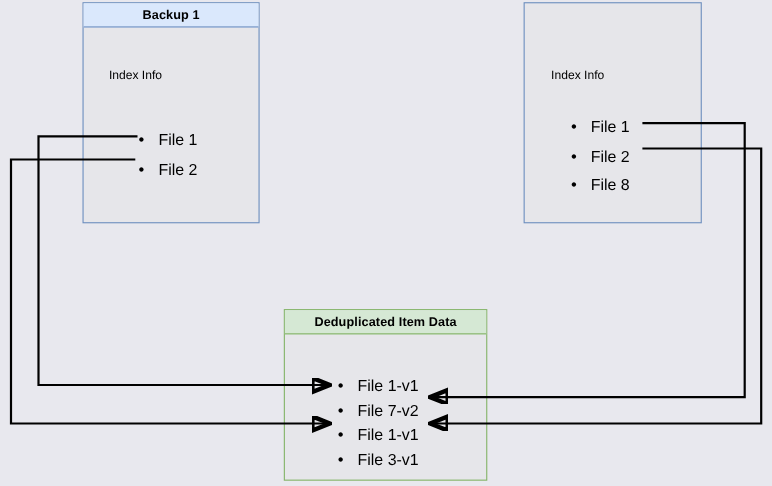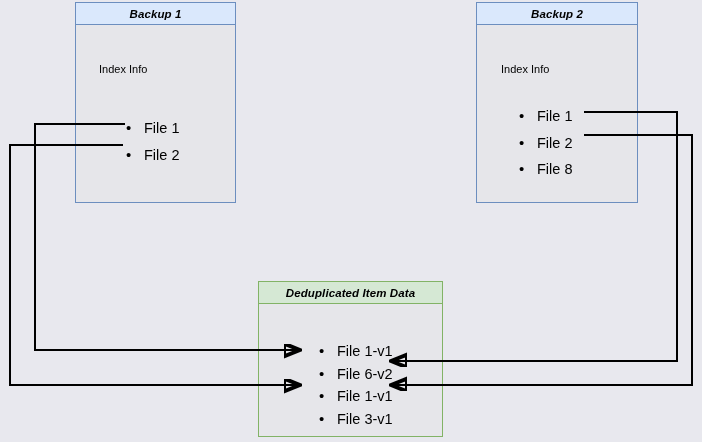--- a/index.html
+++ b/index.html
@@ -33,21 +33,20 @@
     box-sizing: border-box;
     background: #dae8fc;
     border-bottom: 1.5px solid #6c8ebf;
     font-size: 11.5px;
     font-weight: bold;
     color: #000;
     display: flex;
     align-items: center;
     justify-content: center;
     letter-spacing: 0.1px;
-    font-style: italic;
   }
   .box.green .box-header {
     background: #d5e8d4;
     border-bottom-color: #82b366;
   }
   .index-label {
     position: absolute;
     font-size: 11px;
     color: #000;
     white-space: nowrap;
@@ -97,34 +96,33 @@
   <div class="box" style="left:75px; top:2px; width:161px; height:201px;">
     <div class="box-header">Backup 1</div>
     <div class="index-label" style="left:23px; top:60px;">Index Info</div>
     <ul class="file-list" style="left:50px; top:118px;">
       <li style="margin-bottom:12px;">File 1</li>
       <li>File 2</li>
     </ul>
   </div>
 
   <div class="box" style="left:476px; top:2px; width:162px; height:201px;">
-    <div class="box-header">Backup 2</div>
     <div class="index-label" style="left:24px; top:60px;">Index Info</div>
     <ul class="file-list" style="left:42px; top:106px;">
       <li style="margin-bottom:12px;">File 1</li>
       <li style="margin-bottom:12px;">File 2</li>
       <li>File 8</li>
     </ul>
   </div>
 
   <div class="box green" style="left:258px; top:281px; width:185px; height:156px;">
     <div class="box-header">Deduplicated Item Data</div>
-    <ul class="file-list" style="left:60px; top:62px;">
+    <ul class="file-list" style="left:48px; top:62px;">
       <li style="margin-bottom:8px;">File 1-v1</li>
-      <li style="margin-bottom:8px;">File 6-v2</li>
+      <li style="margin-bottom:8px;">File 7-v2</li>
       <li style="margin-bottom:8px;">File 1-v1</li>
       <li>File 3-v1</li>
     </ul>
   </div>
 
   <svg class="wires" viewBox="0 0 702 442">
     <defs>
       <marker id="arrow-r" markerWidth="9" markerHeight="9" refX="7.5" refY="3.2" orient="auto" markerUnits="strokeWidth">
         <path d="M0,0 L8,3.2 L0,6.4 z" fill="#000" stroke="none"></path>
       </marker>

